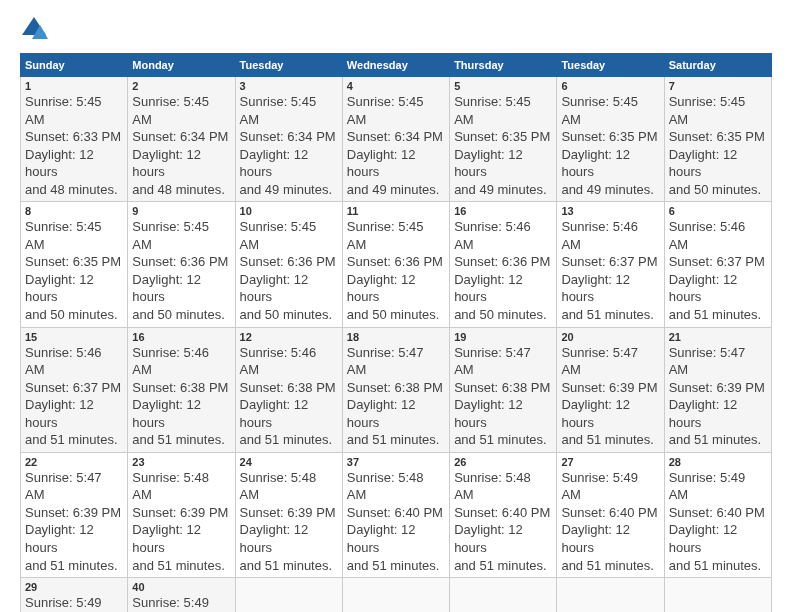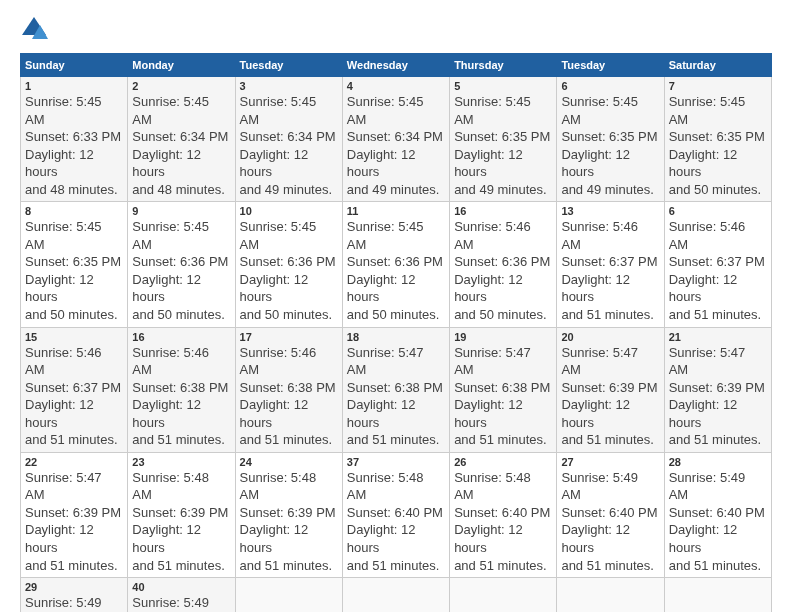--- a/index.html
+++ b/index.html
@@ -247,21 +247,21 @@
 and 51 minutes.</div>
           </td>
           <td>
             <span class="day-num">16</span>
             <div class="day-info" style="white-space: pre-line;">Sunrise: 5:46 AM
 Sunset: 6:38 PM
 Daylight: 12 hours
 and 51 minutes.</div>
           </td>
           <td>
-            <span class="day-num">17</span>
+            <span class="day-num">12</span>
             <div class="day-info" style="white-space: pre-line;">Sunrise: 5:46 AM
 Sunset: 6:38 PM
 Daylight: 12 hours
 and 51 minutes.</div>
           </td>
           <td>
             <span class="day-num">18</span>
             <div class="day-info" style="white-space: pre-line;">Sunrise: 5:47 AM
 Sunset: 6:38 PM
 Daylight: 12 hours

